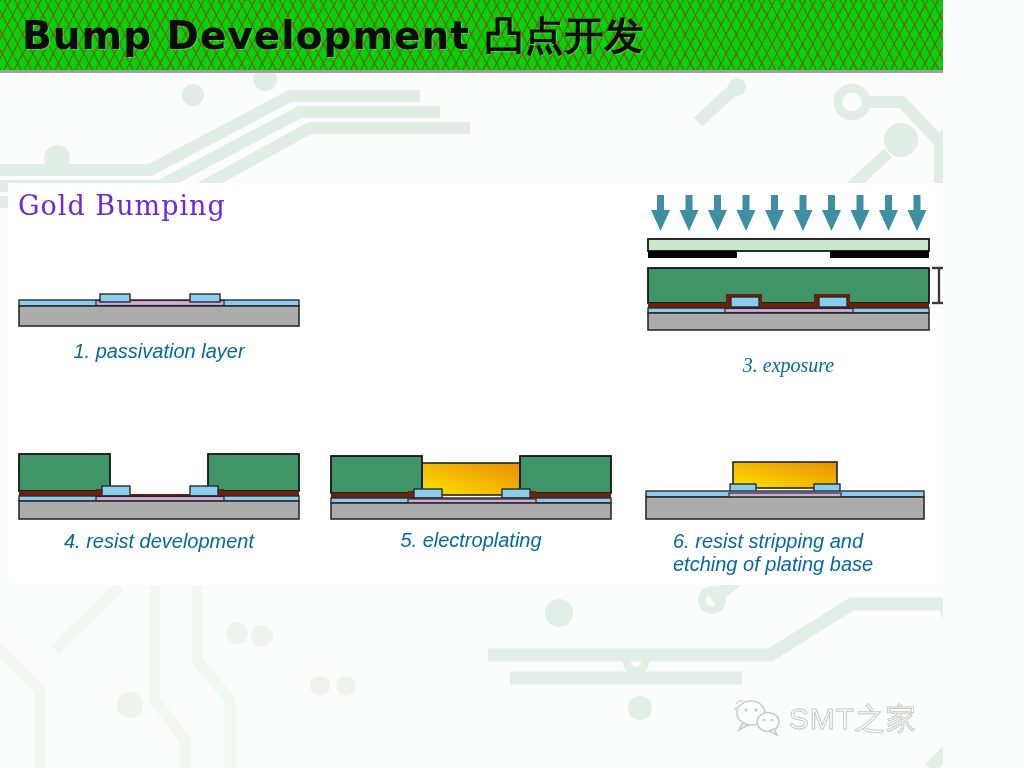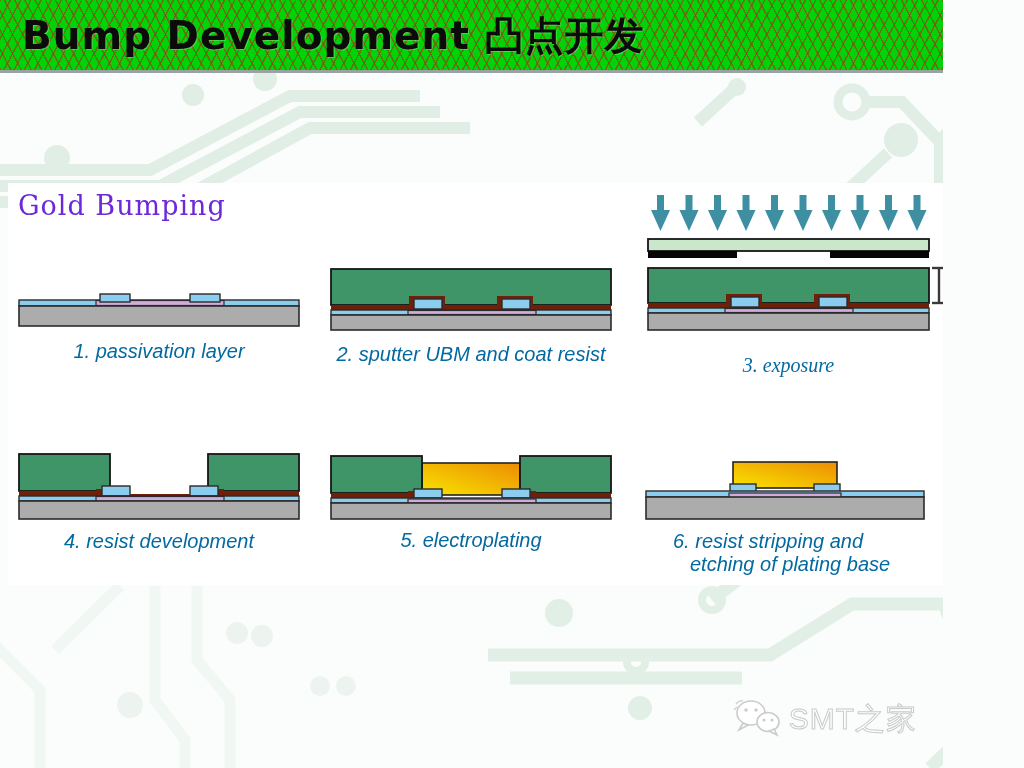--- a/index.html
+++ b/index.html
@@ -141,46 +141,20 @@
         <rect class="f-blue" x="82" y="1" width="30" height="8"></rect>
         <rect class="f-blue" x="172" y="1" width="30" height="8"></rect>
       </g>
       <g>
         <rect class="f-sub" x="1" y="13" width="280" height="20"></rect>
       </g>
     </svg>
     <div class="step-label" style="margin-top:13px;width:282px;">1. passivation layer</div>
   </div>
 
-  <div class="step" style="left:330px;top:268px;width:282px;">
-    <svg width="282" height="63" viewBox="0 0 282 63">
-      <g>
-        <rect class="f-green" x="1" y="1" width="280" height="36"></rect>
-      </g>
-      <g>
-        <rect class="f-ubm" x="1" y="37" width="280" height="5"></rect>
-        <rect class="f-ubm" x="79" y="28" width="36" height="14"></rect>
-        <rect class="f-ubm" x="167" y="28" width="36" height="14"></rect>
-      </g>
-      <g>
-        <rect class="f-blue" x="84" y="31" width="28" height="10"></rect>
-        <rect class="f-blue" x="172" y="31" width="28" height="10"></rect>
-      </g>
-      <g>
-        <rect class="f-blue" x="1" y="42" width="280" height="5"></rect>
-      </g>
-      <g>
-        <rect class="f-pad" x="78" y="42.5" width="128" height="4"></rect>
-      </g>
-      <g>
-        <rect class="f-sub" x="1" y="47" width="280" height="15"></rect>
-      </g>
-    </svg>
-    <div class="step-label" style="margin-top:12px;width:282px;">2. sputter UBM and coat resist</div>
-  </div>
 
   <div class="step" style="left:647px;top:195px;width:365px;">
     <svg width="365" height="140" viewBox="0 0 365 140">
       <defs>
         <path id="uvarrow" d="M6 0 H13 V15 H19 L9.5 36 L0 15 H6 Z"></path>
       </defs>
       <g class="f-arrow">
         <use href="#uvarrow" x="4" y="0"></use>
           <use href="#uvarrow" x="32.5" y="0"></use>
         <use href="#uvarrow" x="61" y="0"></use>
@@ -316,21 +290,21 @@
       </g>
       <g>
         <rect class="f-pad" x="84" y="32" width="112" height="5"></rect>
       </g>
       <g>
         <rect class="f-sub" x="1" y="36" width="278" height="22"></rect>
       </g>
     </svg>
     <div class="step-label two-line" style="margin-top:10px;width:280px;">
       <div class="lbl-line1" style="margin-left:28px;">6. resist stripping and</div>
-      <div class="lbl-line2" style="margin-left:45px;">etching of plating base</div>
+      <div class="lbl-line2" style="margin-left:28px;">etching of plating base</div>
     </div>
   </div>
 
   <div class="watermark">
     <svg width="48" height="42" viewBox="0 0 48 42">
       <g stroke="#c9cdca" stroke-width="1.6" fill="#ffffff">
         <ellipse cx="17" cy="15" rx="14" ry="12"></ellipse>
         <path d="M 9 25 L 5 32 L 14 27 Z"></path>
         <ellipse cx="34" cy="24" rx="11" ry="9.5"></ellipse>
         <path d="M 40 31 L 43 37 L 35 33 Z"></path>

